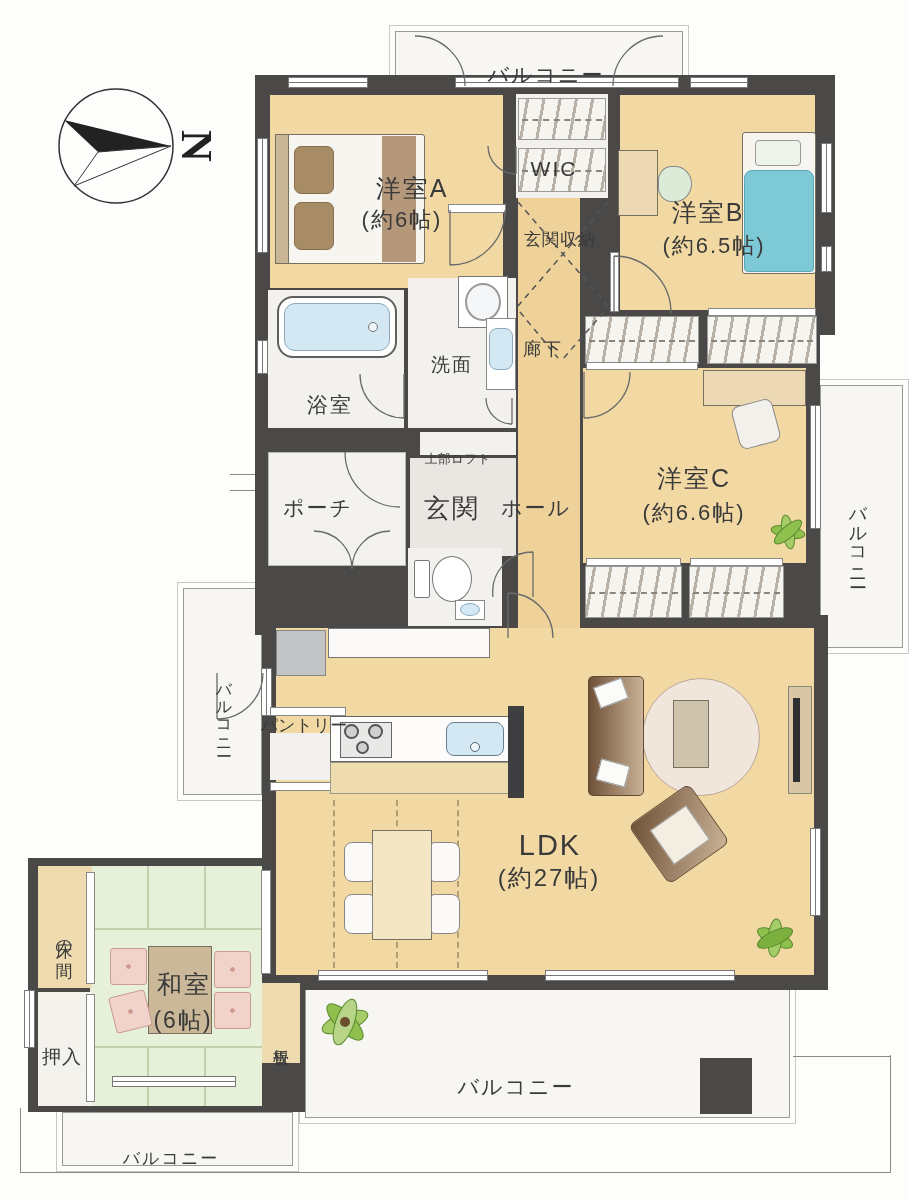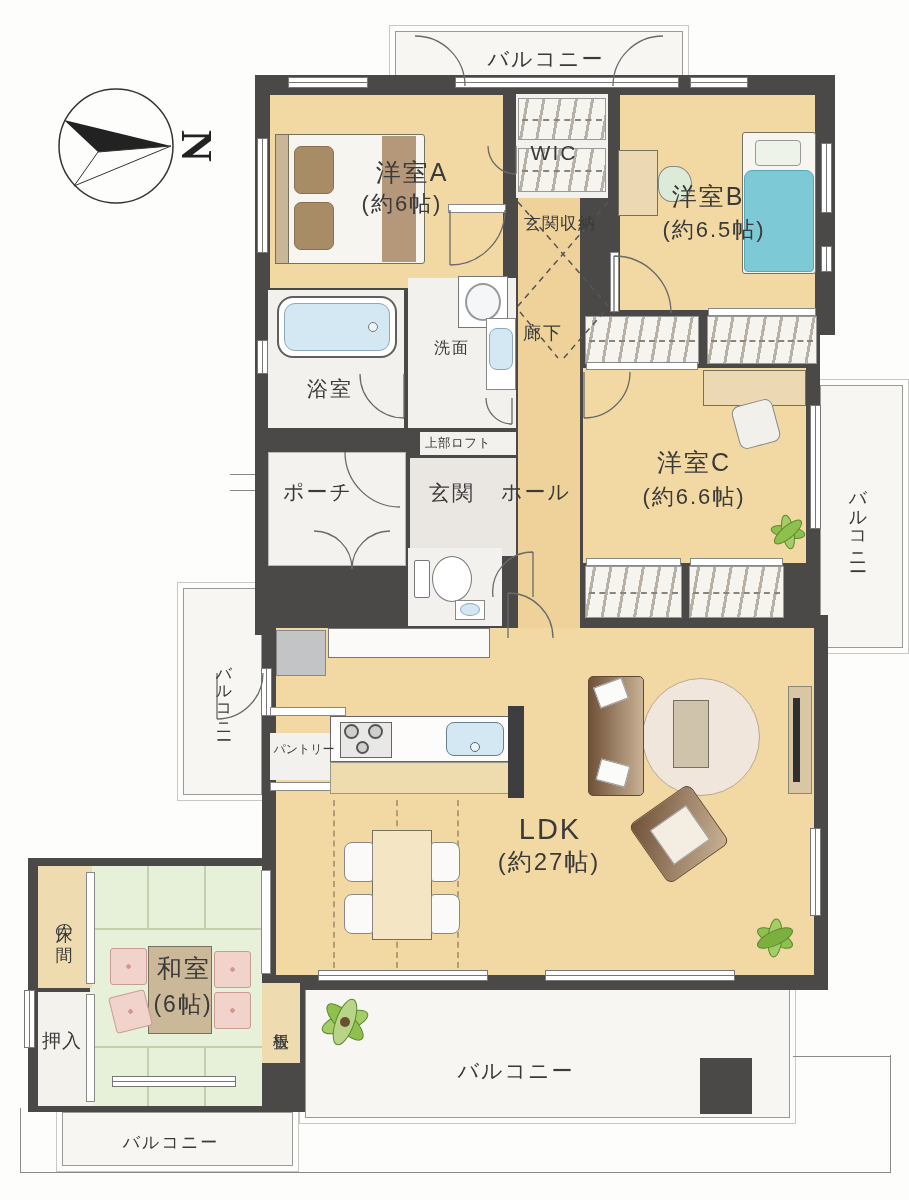--- a/index.html
+++ b/index.html
@@ -10,21 +10,21 @@
   html,body{margin:0;padding:0;background:#ffffff;}
   #stage{position:relative;width:909px;height:1200px;background:#fdfdfc;overflow:hidden;
          font-family:"Liberation Sans",sans-serif;}
   .abs{position:absolute;box-sizing:border-box;}
   .wall{background:var(--wall);}
   .floor{background:var(--wood);}
   .floor2{background:var(--wood2);}
   .wroom{background:var(--wroom);}
   .balc{background:var(--balcony);border:1.5px solid #9a9a97;outline:1px solid #c8c8c5;outline-offset:5px;}
   .lbl{position:absolute;transform:translate(-50%,-50%);color:var(--label);letter-spacing:2px;
-       white-space:nowrap;line-height:1;}
+       white-space:nowrap;line-height:1;margin-top:16px;}
   .lbl.v{writing-mode:vertical-rl;text-orientation:upright;letter-spacing:1px;}
   .winh{position:absolute;box-sizing:border-box;height:11px;background-color:#fff;border:1px solid #777;
         background-image:linear-gradient(to bottom,transparent 45%,#777 45%,#777 55%,transparent 55%);}
   .winv{position:absolute;box-sizing:border-box;width:11px;background-color:#fff;border:1px solid #777;
         background-image:linear-gradient(to right,transparent 45%,#777 45%,#777 55%,transparent 55%);}
   .gap{position:absolute;box-sizing:border-box;background:#fff;border:1px solid #888;}
   .hang{position:absolute;box-sizing:border-box;background-color:#f6f4ef;border:1px solid #999;
         background-image:repeating-linear-gradient(100deg,transparent 0 7px,rgba(120,110,95,.5) 7px 10px,transparent 10px 16px);}
   .hang::after{content:"";position:absolute;left:3px;right:3px;top:50%;border-top:2px dashed #8a8578;}
   .dash{position:absolute;border-left:2px dashed #b39e74;}
@@ -233,29 +233,29 @@
     </g>
   </svg>
 
   <div class="lbl" style="left:412px;top:172px;font-size:25px;">洋室A</div>
   <div class="lbl" style="left:402px;top:204px;font-size:22px;">(約6帖)</div>
   <div class="lbl" style="left:554px;top:152px;font-size:21px;">WIC</div>
   <div class="lbl" style="left:560px;top:223px;font-size:17px;letter-spacing:1px;">玄関収納</div>
   <div class="lbl" style="left:708px;top:196px;font-size:25px;">洋室B</div>
   <div class="lbl" style="left:714px;top:230px;font-size:22px;">(約6.5帖)</div>
   <div class="lbl" style="left:330px;top:388px;font-size:21px;">浴室</div>
-  <div class="lbl" style="left:452px;top:348px;font-size:16px;">洗面</div>
+  <div class="lbl" style="left:452px;top:348px;font-size:19px;">洗面</div>
   <div class="lbl" style="left:543px;top:333px;font-size:18px;">廊下</div>
   <div class="lbl" style="left:458px;top:443px;font-size:12.5px;letter-spacing:0.5px;">上部ロフト</div>
-  <div class="lbl" style="left:452px;top:492px;font-size:21px;">玄関</div>
+  <div class="lbl" style="left:452px;top:492px;font-size:26px;">玄関</div>
   <div class="lbl" style="left:318px;top:491px;font-size:21px;">ポーチ</div>
   <div class="lbl" style="left:536px;top:491px;font-size:21px;">ホール</div>
   <div class="lbl" style="left:694px;top:462px;font-size:25px;">洋室C</div>
   <div class="lbl" style="left:694px;top:497px;font-size:22px;">(約6.6帖)</div>
-  <div class="lbl" style="left:304px;top:749px;font-size:12px;letter-spacing:0;">パントリー</div>
+  <div class="lbl" style="left:304px;top:709px;font-size:17px;letter-spacing:0;">パントリー</div>
   <div class="lbl" style="left:550px;top:829px;font-size:29px;">LDK</div>
   <div class="lbl" style="left:549px;top:862px;font-size:24px;">(約27帖)</div>
   <div class="lbl" style="left:184px;top:968px;font-size:25px;">和室</div>
   <div class="lbl" style="left:183px;top:1004px;font-size:23px;">(6帖)</div>
   <div class="lbl v" style="left:64px;top:923px;font-size:17px;">床の間</div>
   <div class="lbl" style="left:62px;top:1040px;font-size:19px;letter-spacing:1px;">押入</div>
   <div class="lbl v" style="left:281px;top:1022px;font-size:16px;">板畳</div>
   <div class="lbl" style="left:546px;top:58px;font-size:21px;">バルコニー</div>
   <div class="lbl v" style="left:858px;top:520px;font-size:18px;">バルコニー</div>
   <div class="lbl v" style="left:224px;top:694px;font-size:16px;">バルコニー</div>

